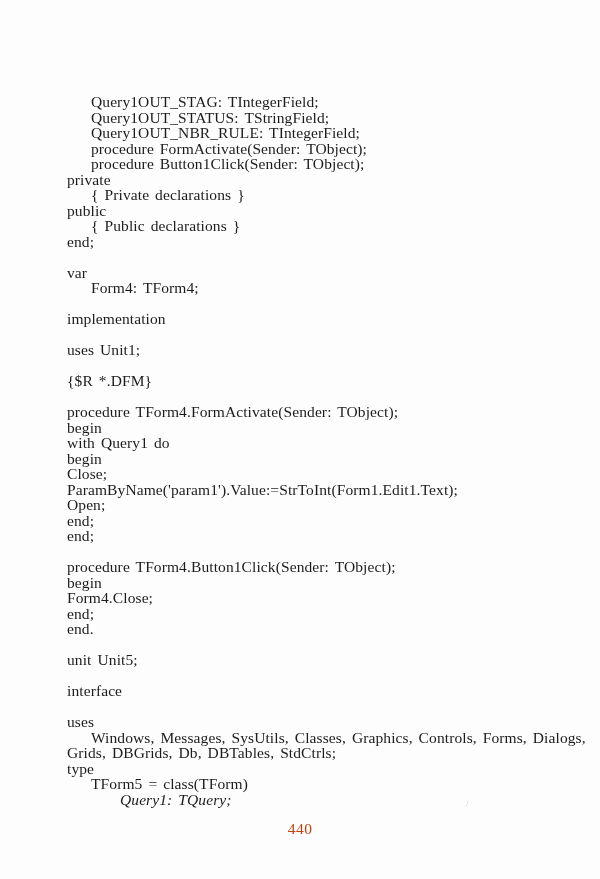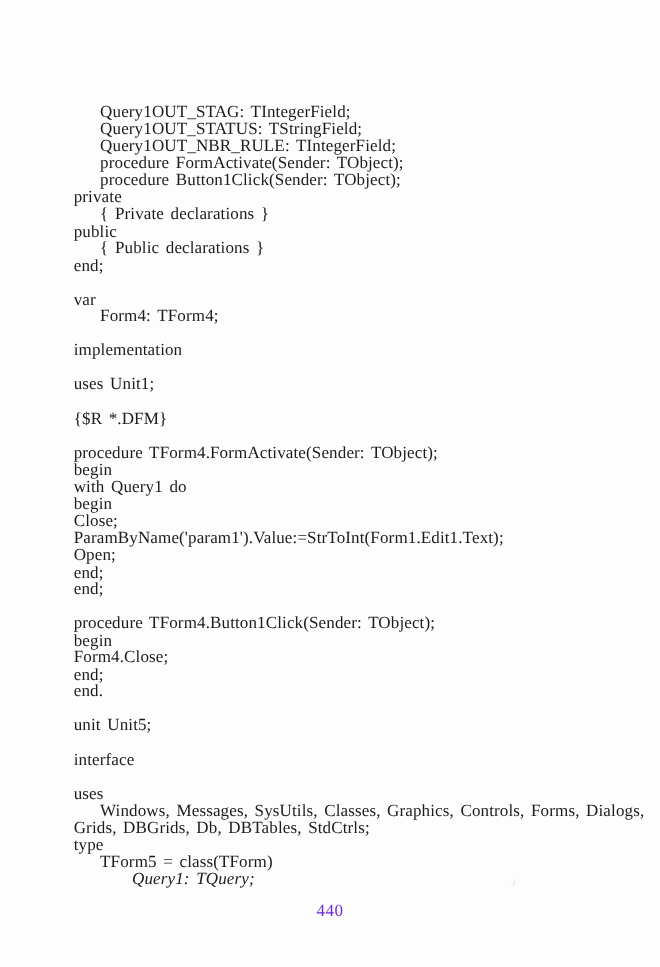--- a/index.html
+++ b/index.html
@@ -34,21 +34,21 @@
   .code-line.i2 { padding-left: 53px; font-style: italic; }
   .page-number {
     position: absolute;
     top: 821px;
     left: 0;
     width: 600px;
     text-align: center;
     font-size: 15.5px;
     line-height: 16px;
     letter-spacing: 0.5px;
-    color: #6d28d9;
+    color: #c2410c;
   }
   .scan-artifact {
     position: absolute;
     left: 464px;
     top: 799px;
     width: 3px;
     height: 8px;
     border-right: 1px solid #d8d8d5;
     border-radius: 0 0 4px 0;
     transform: rotate(14deg);

